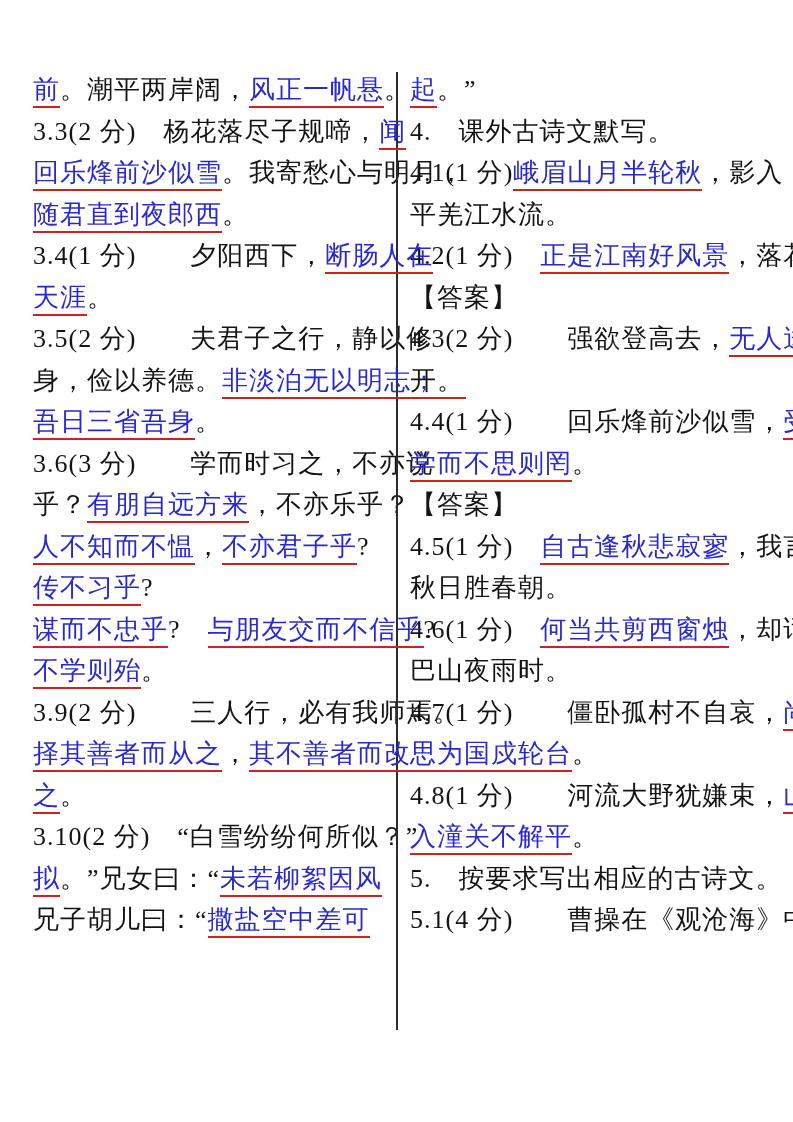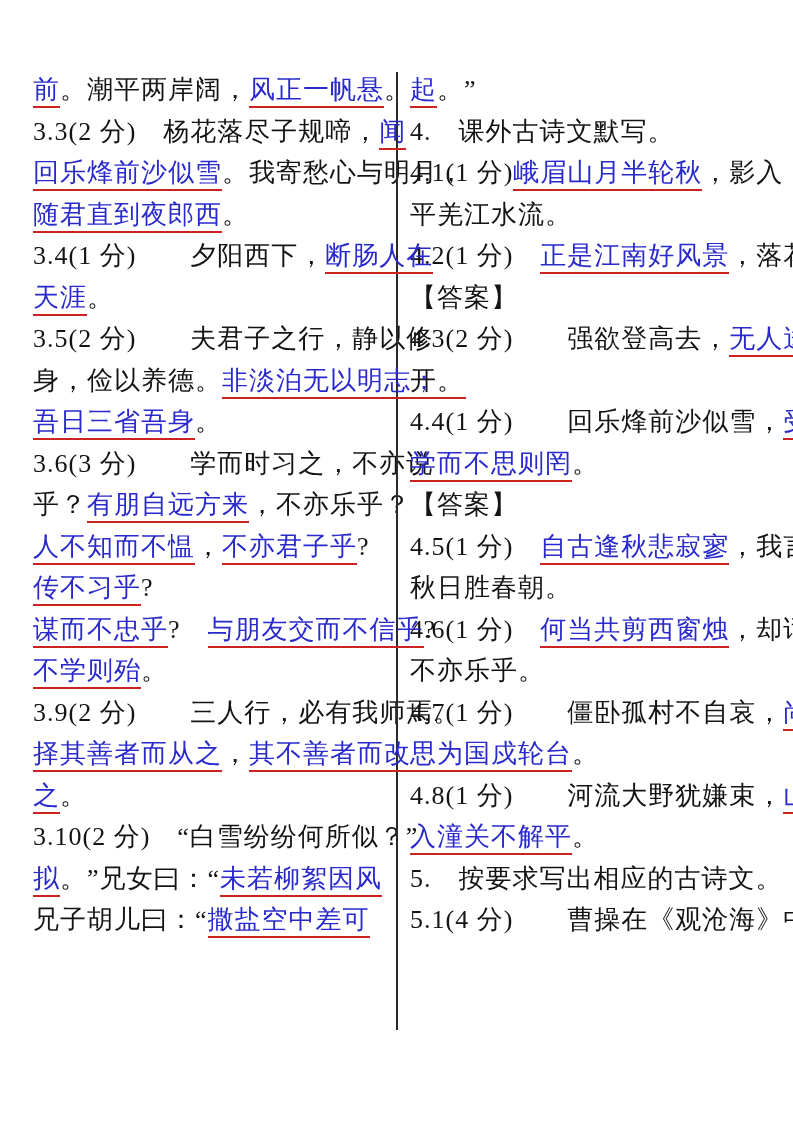--- a/index.html
+++ b/index.html
@@ -75,21 +75,21 @@
       <div class="line"><span class="seg-plain">4.2(1 分)　</span><span class="seg-answer">正是江南好风景</span><span class="seg-plain">，落花</span></div>
       <div class="line"><span class="seg-plain">【答案】</span></div>
       <div class="line"><span class="seg-plain">4.3(2 分)　　强欲登高去，</span><span class="seg-answer">无人送</span></div>
       <div class="line"><span class="seg-plain">开。</span></div>
       <div class="line"><span class="seg-plain">4.4(1 分)　　回乐烽前沙似雪，</span><span class="seg-answer">受</span></div>
       <div class="line"><span class="seg-answer">学而不思则罔</span><span class="seg-plain">。</span></div>
       <div class="line"><span class="seg-plain">【答案】</span></div>
       <div class="line"><span class="seg-plain">4.5(1 分)　</span><span class="seg-answer">自古逢秋悲寂寥</span><span class="seg-plain">，我言</span></div>
       <div class="line"><span class="seg-plain">秋日胜春朝。</span></div>
       <div class="line"><span class="seg-plain">4.6(1 分)　</span><span class="seg-answer">何当共剪西窗烛</span><span class="seg-plain">，却话</span></div>
-      <div class="line"><span class="seg-plain">不亦乐乎。</span></div>
+      <div class="line"><span class="seg-plain">巴山夜雨时。</span></div>
       <div class="line"><span class="seg-plain">4.7(1 分)　　僵卧孤村不自哀，</span><span class="seg-answer">尚</span></div>
       <div class="line"><span class="seg-answer">思为国戍轮台</span><span class="seg-plain">。</span></div>
       <div class="line"><span class="seg-plain">4.8(1 分)　　河流大野犹嫌束，</span><span class="seg-answer">山</span></div>
       <div class="line"><span class="seg-answer">入潼关不解平</span><span class="seg-plain">。</span></div>
       <div class="line"><span class="seg-plain">5.　按要求写出相应的古诗文。</span></div>
       <div class="line"><span class="seg-plain">5.1(4 分)　　曹操在《观沧海》中</span></div>
     </div>
 </div>
 
 </body></html>

